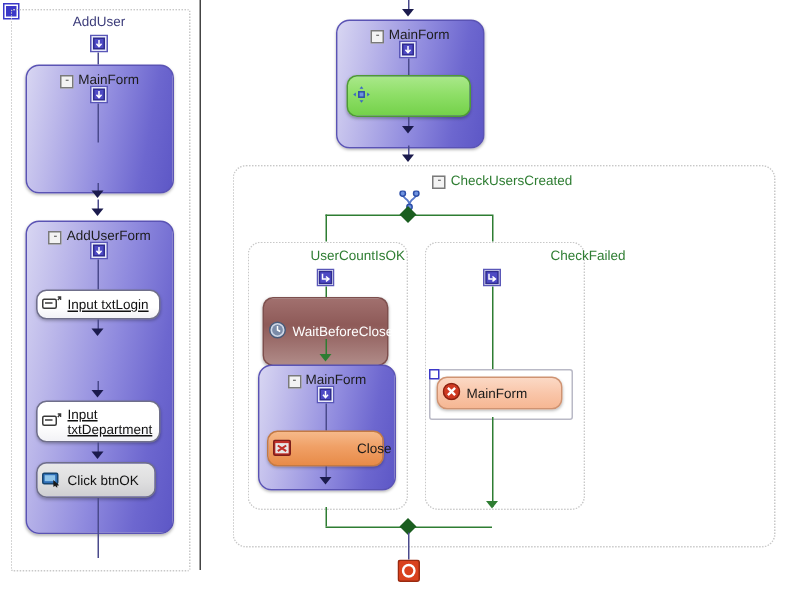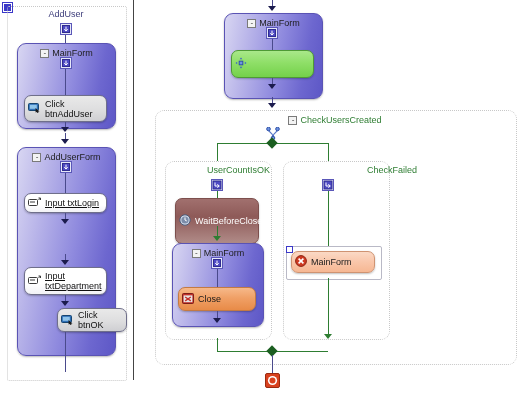--- a/index.html
+++ b/index.html
@@ -74,21 +74,21 @@
   .act.green{
     background:linear-gradient(180deg,#a9e88a 0%,#8fdf68 45%,#74d14a 100%);
     border:1px solid #4e9a35;color:#0f0f0f;
   }
   .act.maroon{
     background:linear-gradient(180deg,#a1706e 0%,#8e5a58 40%,#b08b88 100%);
     border:1px solid #7d4f4d;color:#ffffff;
   }
   .act.orange{
     background:linear-gradient(180deg,#f6b98a 0%,#f0a066 45%,#e88b48 100%);
-    border:1px solid #c37a44;color:#1a1a1a;
+    border:1px solid #c37a44;color:#1a1a1a;gap:40px;
   }
   .act.peach{
     background:linear-gradient(180deg,#fbd9c5 0%,#f9c6aa 50%,#f6b793 100%);
     border:1px solid #cf9372;color:#1a1a1a;
   }
 
   
   .selframe{
     position:absolute;border:1px solid #b9b9c6;background:#ffffff;
     border-radius:2px;
@@ -167,30 +167,20 @@
 
   <div class="abs" style="left:60px;top:57px;">
     <svg width="12" height="12" viewBox="0 0 12 12">
       <rect x="0.5" y="0.5" width="11" height="11" fill="#e6e8f8" stroke="#5a57b8"></rect>
       <rect x="2.5" y="2.5" width="7" height="7" fill="#4e4ac4" stroke="#2f2c8f"></rect>
       <path d="M6 3.6 L6 7.6 M4.3 6.2 L6 8.1 L7.7 6.2" stroke="#ffffff" fill="none" stroke-width="1"></path>
     </svg>
   </div>
   <div class="line-v" style="left:65px;top:69px;height:26px;"></div>
 
-  <div class="act gray" style="left:24px;top:95px;width:83px;height:27px;">
-    <span class="ic">
-      <svg width="13" height="11" viewBox="0 0 13 11">
-        <rect x="0.5" y="1.5" width="10" height="7" rx="1" fill="#2e6fb7" stroke="#17456f"></rect>
-        <rect x="1.8" y="2.8" width="7" height="4" fill="#8fc4ea"></rect>
-        <path d="M7.5 6 L11.5 9.5 L9.8 9.8 L10.6 11 L9.6 11 L8.8 9.9 L7.6 10.6 Z" fill="#1b1b1b"></path>
-      </svg>
-    </span>
-    <span class="lbl">Click btnAddUser</span>
-  </div>
   <div class="line-v" style="left:65px;top:122px;height:7px;"></div>
   <div class="arrow-dn" style="left:61px;top:127px;"></div>
 
   <div class="line-v" style="left:65px;top:133px;height:8px;"></div>
   <div class="arrow-dn" style="left:61px;top:139px;"></div>
 
   <div class="seq" style="left:17px;top:147px;width:97px;height:207px;">
     <div class="seq-title">
       <span class="expander">-</span><span>AddUserForm</span>
     </div>
@@ -226,21 +216,21 @@
         <rect x="0.5" y="2.5" width="9" height="6" rx="1" fill="#ffffff" stroke="#3a3a3a"></rect>
         <path d="M2 5 h5" stroke="#3a3a3a" stroke-width="1"></path>
         <path d="M10.5 1 l2 0 l0 2 M10.5 3 l2 -2" stroke="#3a3a3a" fill="none" stroke-width="1"></path>
       </svg>
     </span>
     <span class="lbl">Input txtDepartment</span>
   </div>
   <div class="line-v" style="left:65px;top:295px;height:8px;"></div>
   <div class="arrow-dn" style="left:61px;top:301px;"></div>
 
-  <div class="act gray" style="left:24px;top:308px;width:70px;height:24px;margin-left:33px;">
+  <div class="act gray" style="left:24px;top:308px;width:80px;height:24px;">
     <span class="ic">
       <svg width="13" height="11" viewBox="0 0 13 11">
         <rect x="0.5" y="1.5" width="10" height="7" rx="1" fill="#2e6fb7" stroke="#17456f"></rect>
         <rect x="1.8" y="2.8" width="7" height="4" fill="#8fc4ea"></rect>
         <path d="M7.5 6 L11.5 9.5 L9.8 9.8 L10.6 11 L9.6 11 L8.8 9.9 L7.6 10.6 Z" fill="#1b1b1b"></path>
       </svg>
     </span>
     <span class="lbl">Click btnOK</span>
   </div>
   <div class="line-v" style="left:65px;top:332px;height:40px;"></div>

